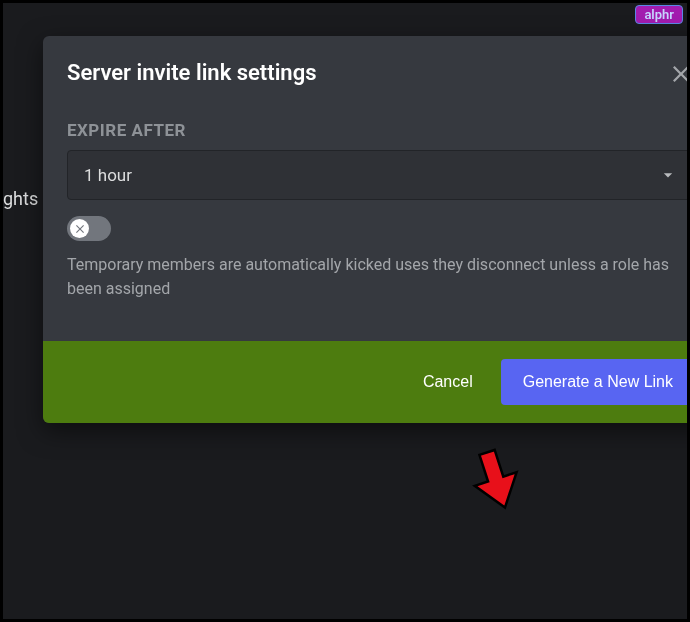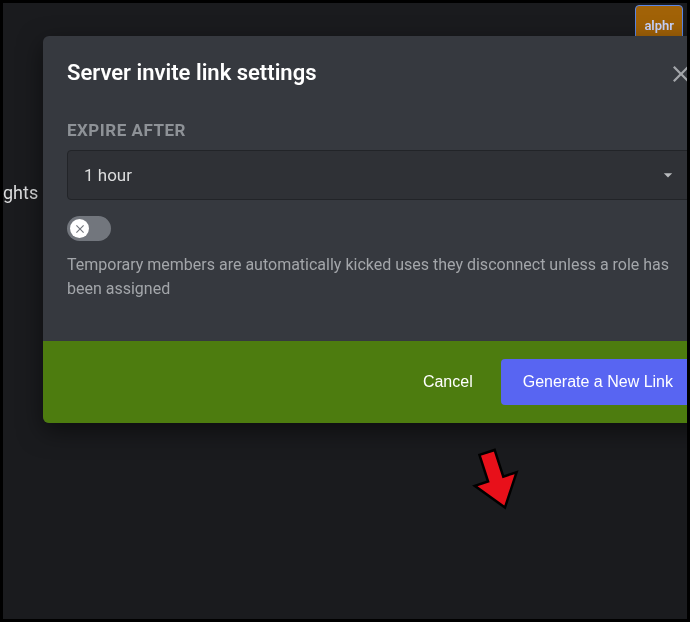--- a/index.html
+++ b/index.html
@@ -12,35 +12,35 @@
       height: 622px;
       background: #1a1b1e;
       font-family: -apple-system, BlinkMacSystemFont, "Segoe UI", Roboto, Helvetica, Arial, sans-serif;
       position: relative;
       overflow: hidden;
       border: 3px solid #000;
     }
     .bg-fragment {
       position: absolute;
       left: 0;
-      top: 179px;
+      top: 185px;
       color: #dcddde;
       font-size: 18px;
     }
     .badge {
       position: absolute;
       top: 2px;
       right: 4px;
       border: 1.5px solid #5b86e5;
       border-radius: 4px;
-      padding: 12px 8px;
+      padding: 1px 8px;
       color: #c7d4ff;
       font-size: 13px;
       font-weight: 600;
-      background: #a16207;
+      background: #a21caf;
     }
     .right-edge {
       position: absolute;
       right: 0;
       top: 0;
       width: 18px;
       height: 100%;
     }
     .edge-circle {
       position: absolute;

